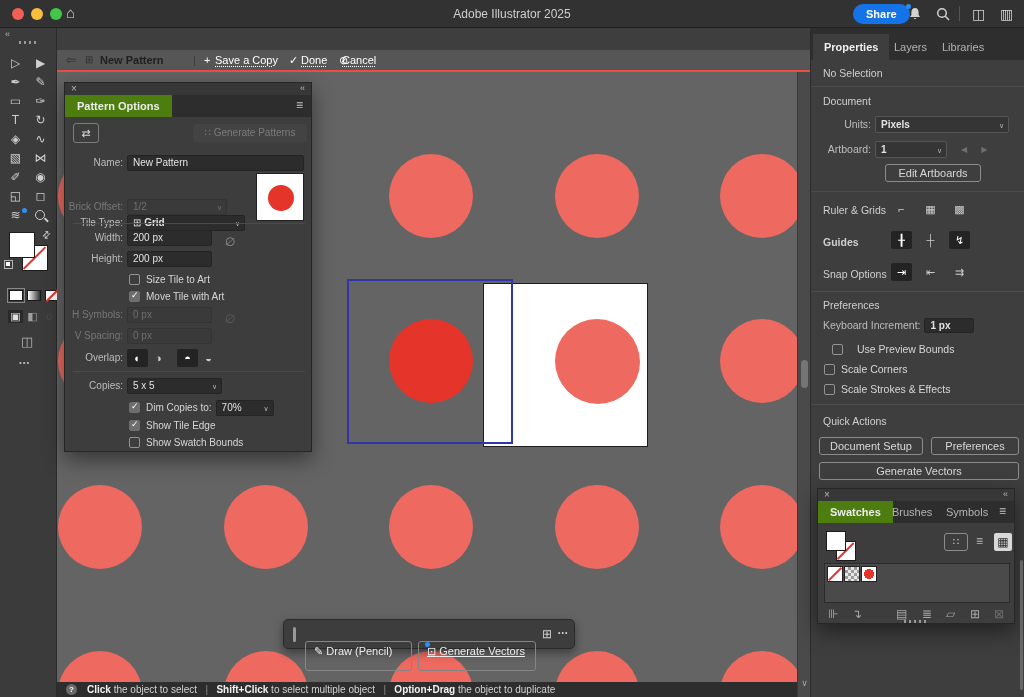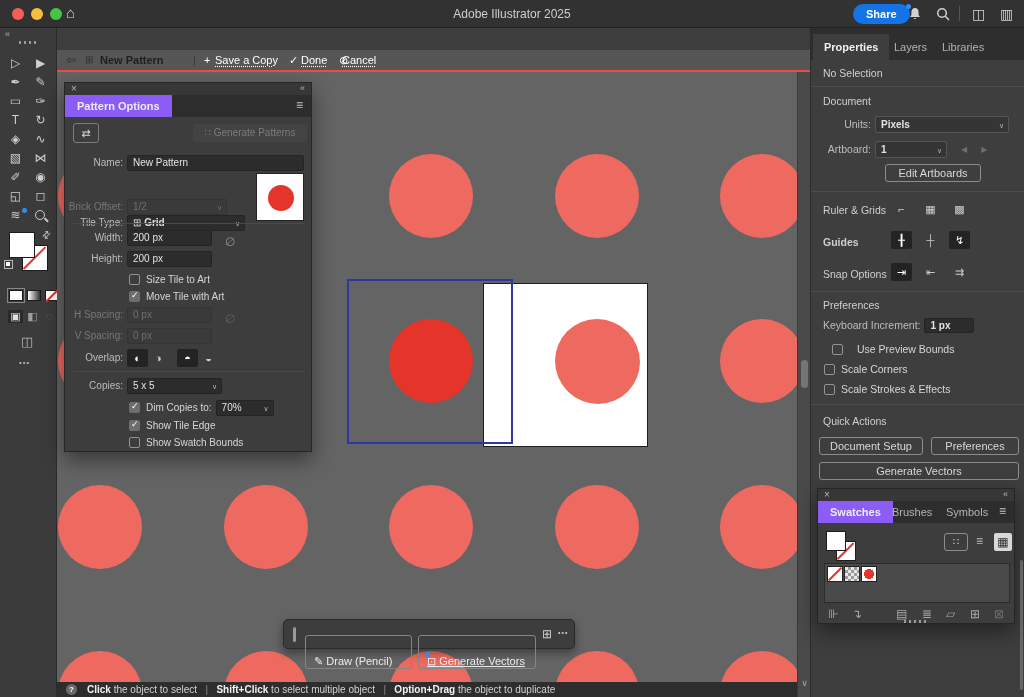--- a/index.html
+++ b/index.html
@@ -46,21 +46,21 @@
   #tile-artwork-circle { position:absolute; z-index:3; border-radius:50%; background:#e5352b; }
   #pattern-tile-rect { position:absolute; z-index:4; border:2px solid #2f36a8; }
   #canvas-scrollbar { position:absolute; left:797px; top:72px; width:13px; height:625px; background:#4a4a4a; border-left:1px solid #3a3a3a; }
   #canvas-scroll-thumb { position:absolute; left:3px; top:288px; width:7px; height:28px; border-radius:4px; background:#757575; }
   #canvas-scroll-down { position:absolute; left:0; top:606px; width:13px; text-align:center; font-size:9px; color:#a8a8a8; }
 
   
   .panel { background:#3d3d3d; border:1px solid #262626; box-shadow:0 8px 20px rgba(0,0,0,.45); }
   .p-head { position:relative; height:12px; background:#373737; font-size:9px; color:#b5b5b5; }
   .p-tabs { position:relative; height:22px; background:#2d2d2d; }
-  .p-tab-active { position:absolute; left:0; top:0; height:22px; padding:0 12px; background:#8b5cf6; font-size:11px; font-weight:bold; color:#ececec; line-height:22px; }
+  .p-tab-active { position:absolute; left:0; top:0; height:22px; padding:0 12px; background:#4d7c0f; font-size:11px; font-weight:bold; color:#ececec; line-height:22px; }
   .p-menu { position:absolute; right:8px; top:3px; font-size:12px; color:#c5c5c5; }
 
   
   #pattern-options { position:absolute; left:64px; top:82px; width:248px; height:370px; z-index:10; }
   .po-row { position:absolute; left:0; width:248px; height:17px; display:flex; align-items:center; font-size:10px; }
   .po-label { width:58px; text-align:right; color:#bcbcbc; flex:none; }
   .po-label.dis, .dis { color:#777; }
   .gap { width:4px; flex:none; }
   .field { background:#2c2c2c; border:1px solid #242424; border-radius:2px; height:16px; line-height:14px; padding:0 5px; color:#e2e2e2; font-size:10px; }
   .field.dis { background:#3a3a3a; border-color:#343434; color:#6f6f6f; }
@@ -96,21 +96,21 @@
   #sw-list { position:absolute; left:6px; top:74px; width:186px; height:40px; background:#4a4a4a; border:1px solid #2b2b2b; }
   .sw-bic { position:absolute; top:118px; font-size:12px; color:#a9a9a9; }
   .checker { background:
       linear-gradient(45deg,#9a9a9a 25%,transparent 25%,transparent 75%,#9a9a9a 75%),
       linear-gradient(45deg,#9a9a9a 25%,#e8e8e8 25%,#e8e8e8 75%,#9a9a9a 75%);
       background-size:6px 6px; background-position:0 0,3px 3px; }
   .dot-swatch { background:radial-gradient(circle at 50% 50%, #e5352b 0 5px, #fff 5px); }
 
   
   #bottom-toolbar { position:absolute; left:283px; top:619px; width:292px; height:30px; background:#3d3d3d; border:1px solid #2a2a2a; border-radius:5px; box-shadow:0 4px 10px rgba(0,0,0,.4); z-index:11; }
-  .bt-btn { position:absolute; top:15px; height:16px; line-height:19px; border:1px solid #858585; border-radius:3px; font-size:11px; color:#ececec; padding:16px 8px; }
+  .bt-btn { position:absolute; top:21px; height:30px; line-height:19px; border:1px solid #858585; border-radius:3px; font-size:11px; color:#ececec; padding:0 8px; }
   .badge-blue { position:relative; }
   .badge-blue::after { content:""; position:absolute; left:-2px; top:-3px; width:5px; height:5px; border-radius:50%; background:#2e8ef7; }
   #status-bar { position:absolute; left:57px; top:682px; width:740px; height:15px; background:#2d2d2d; font-size:10px; color:#d2d2d2; line-height:15px; }
   #status-bar b { color:#f2f2f2; }
   .q-ic { position:absolute; left:9px; top:2px; width:11px; height:11px; border-radius:50%; background:#6a6a6a; color:#fff; font-size:8px; text-align:center; line-height:11px; font-weight:bold; }
 
   svg { display:block; }
 </style>
 </head>
 <body>
@@ -298,21 +298,21 @@
     </div>
     <div class="po-row" style="top:205px;">
       <span style="width:64px;flex:none;"></span>
       <span class="cb checked" data-name="move-tile-with-art-checkbox">
           <span class="ck" data-name="check-icon">✓</span>
         </span>
       <span class="cb-label" data-name="move-tile-with-art-label">Move Tile with Art</span>
     </div>
 
     <div class="po-row" style="top:223px;">
-      <span class="po-label dis" data-name="h-spacing-label">H Spacing:</span>
+      <span class="po-label dis" data-name="h-spacing-label">H Symbols:</span>
         <span class="gap"></span>
       <div class="field dis" style="width:85px;" data-name="h-spacing-input">0 px</div>
     </div>
     <div class="po-row" style="top:244px;">
       <span class="po-label dis" data-name="v-spacing-label">V Spacing:</span>
         <span class="gap"></span>
       <div class="field dis" style="width:85px;" data-name="v-spacing-input">0 px</div>
     </div>
     <span class="linkicon" style="left:160px;top:229px;color:#5f5f5f;" data-name="link-spacing-icon">∅</span>
 

